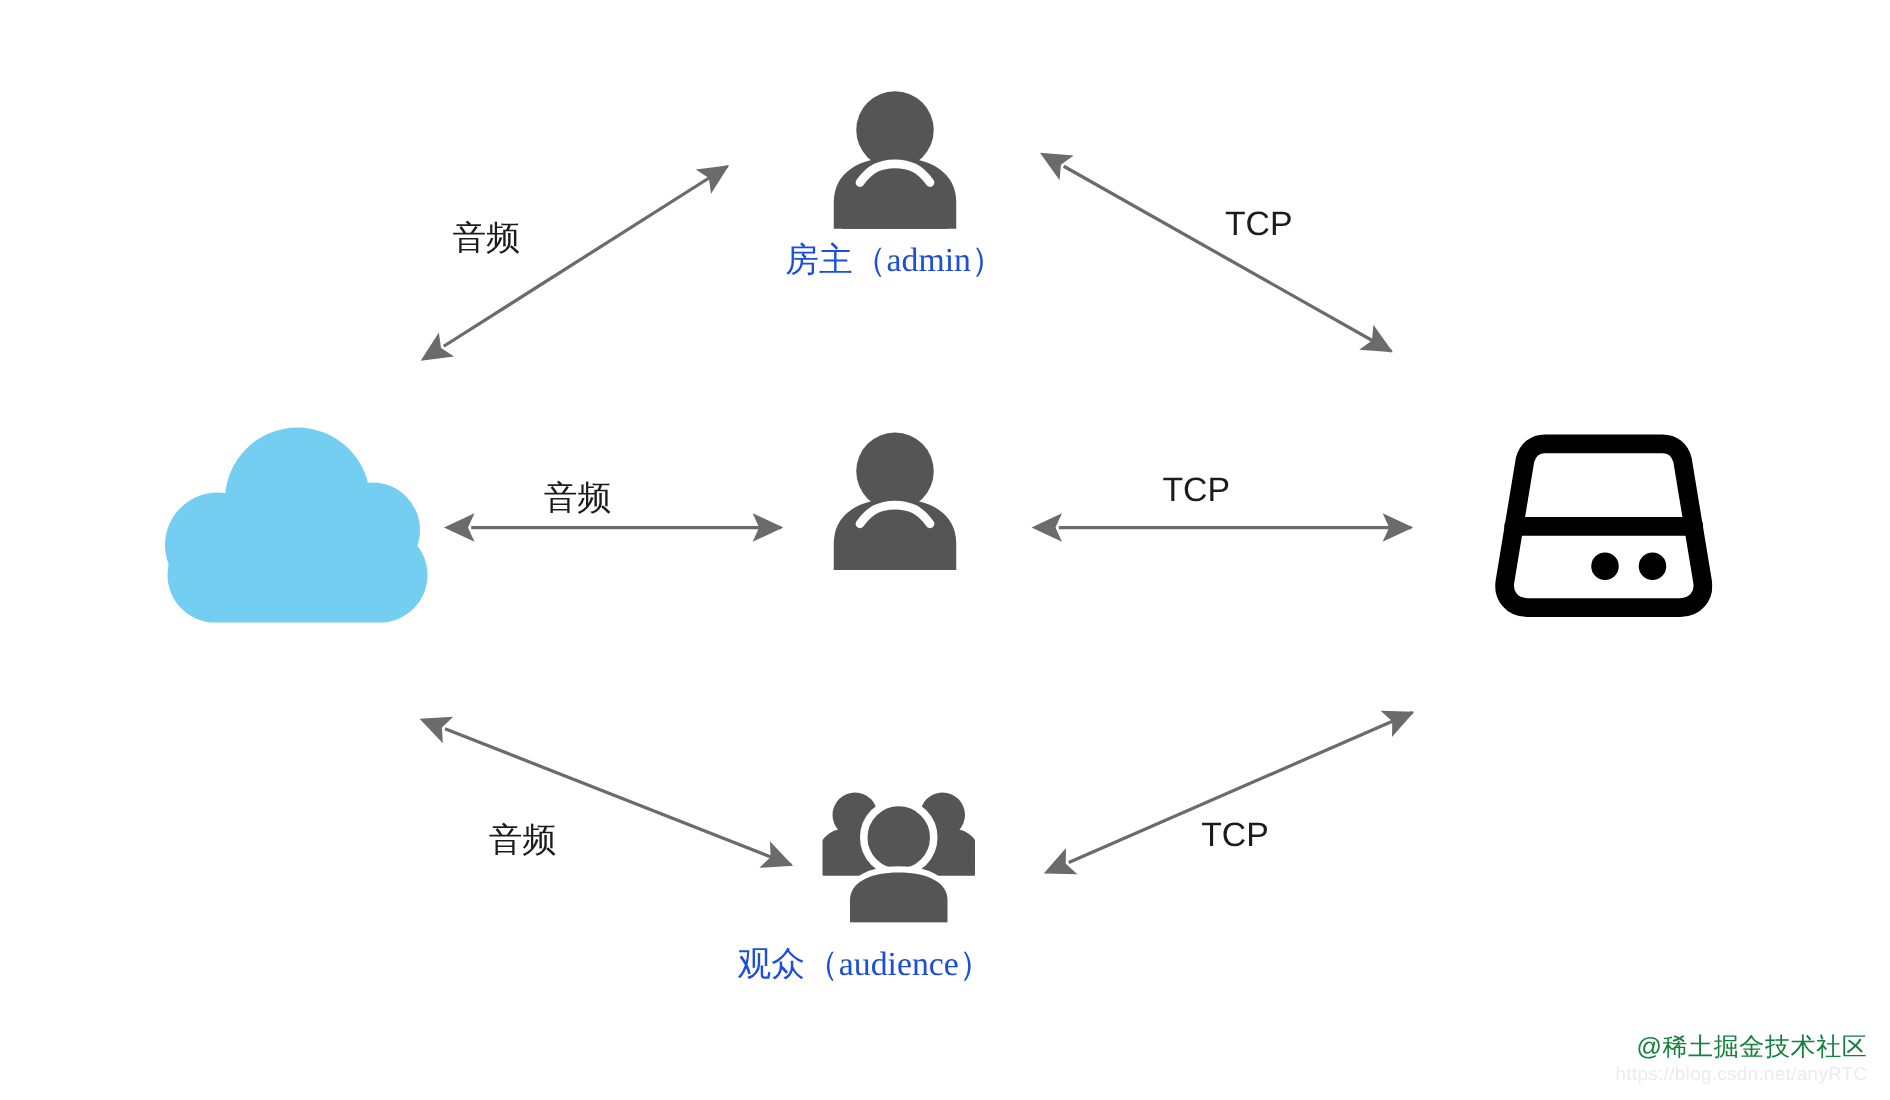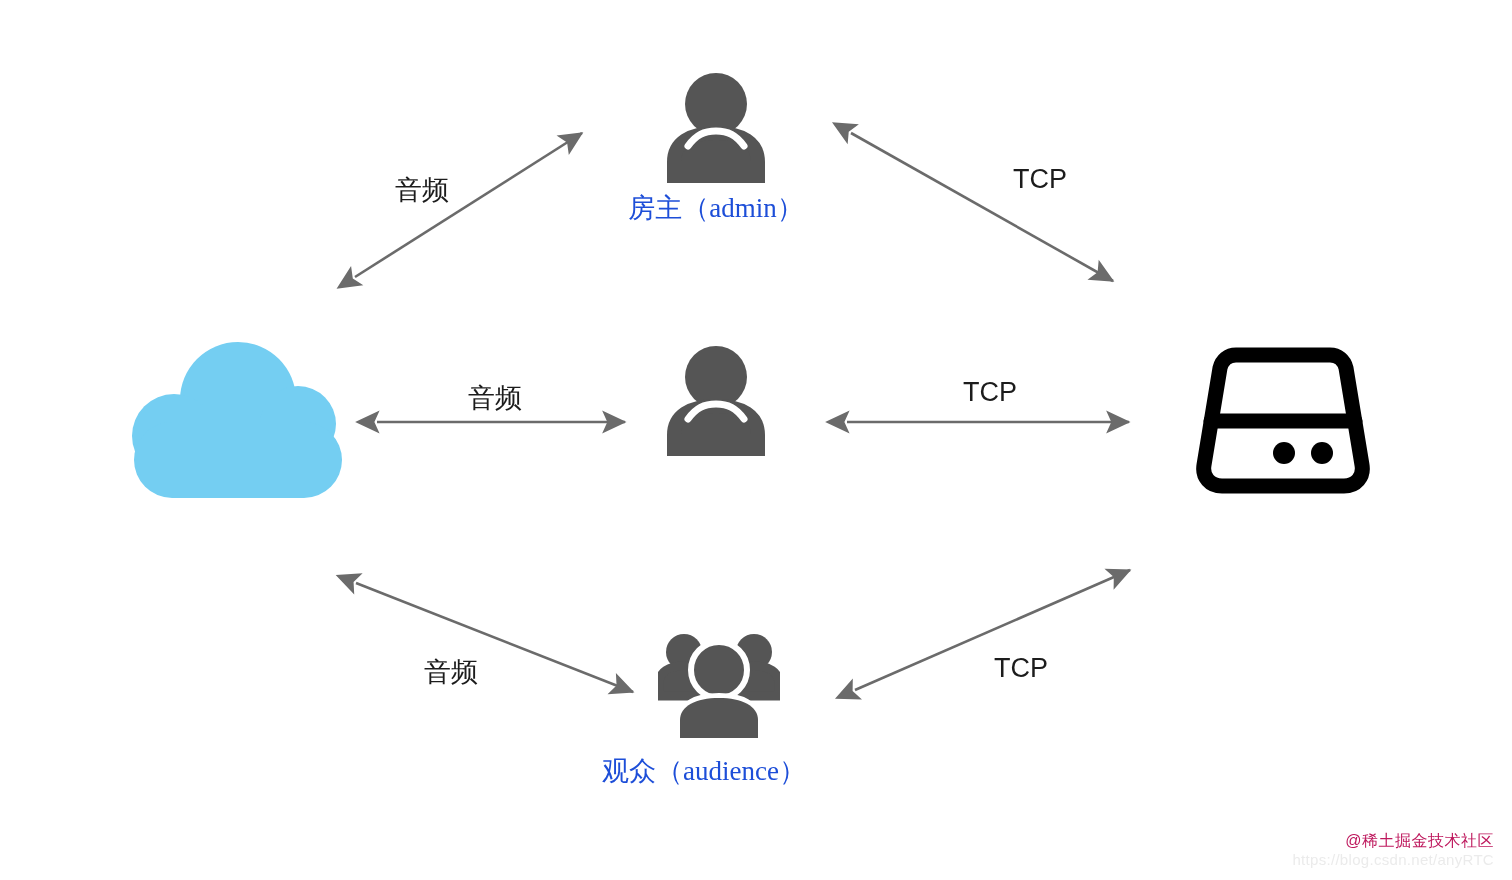--- a/index.html
+++ b/index.html
@@ -33,34 +33,34 @@
     font-size: 27px;
     line-height: 1.2;
     white-space: nowrap;
     font-family: Liberation Serif, serif;
   }
   .edge-label {
     position: absolute;
     color: #1c1c1c;
     font-size: 27px;
     white-space: nowrap;
-    text-align: center;
+    text-align: left;
     font-family: "Liberation Sans", "DejaVu Sans", sans-serif;
   }
   .watermark {
     position: absolute;
     right: 18px;
     bottom: 10px;
     text-align: right;
     line-height: 1.25;
     user-select: none;
   }
   .wm-main {
-    font-size: 16px;
-    color: #be185d;
+    font-size: 20px;
+    color: #15803d;
     letter-spacing: 0.5px;
     font-family: "Liberation Sans", "DejaVu Sans", sans-serif;
   }
   .wm-url {
     font-size: 15px;
     color: #ebebeb;
     letter-spacing: 0.3px;
     font-family: "Liberation Sans", "DejaVu Sans", sans-serif;
   }
   .icon-box {
@@ -158,21 +158,21 @@
       <circle cx="88" cy="110" r="11" fill="#000000"></circle>
       <circle cx="126" cy="110" r="11" fill="#000000"></circle>
     </svg>
   </div>
 
   <div class="node-label" style="left:566px; top:192px; width:300px;">房主（admin）</div>
 
 
 
 
-  <div class="node-label" style="left:554px; top:755px; width:300px;">观众（audience）</div>
+  <div class="node-label" style="left:542px; top:755px; width:300px;">观众（audience）</div>
 
   <div class="edge-label" style="left:362px; top:172px; width:120px;">音频</div>
 
   <div class="edge-label" style="left:980px; top:164px; width:120px;">TCP</div>
 
   <div class="edge-label" style="left:435px; top:380px; width:120px;">音频</div>
 
   <div class="edge-label" style="left:930px; top:377px; width:120px;">TCP</div>
 
   <div class="edge-label" style="left:391px; top:654px; width:120px;">音频</div>

